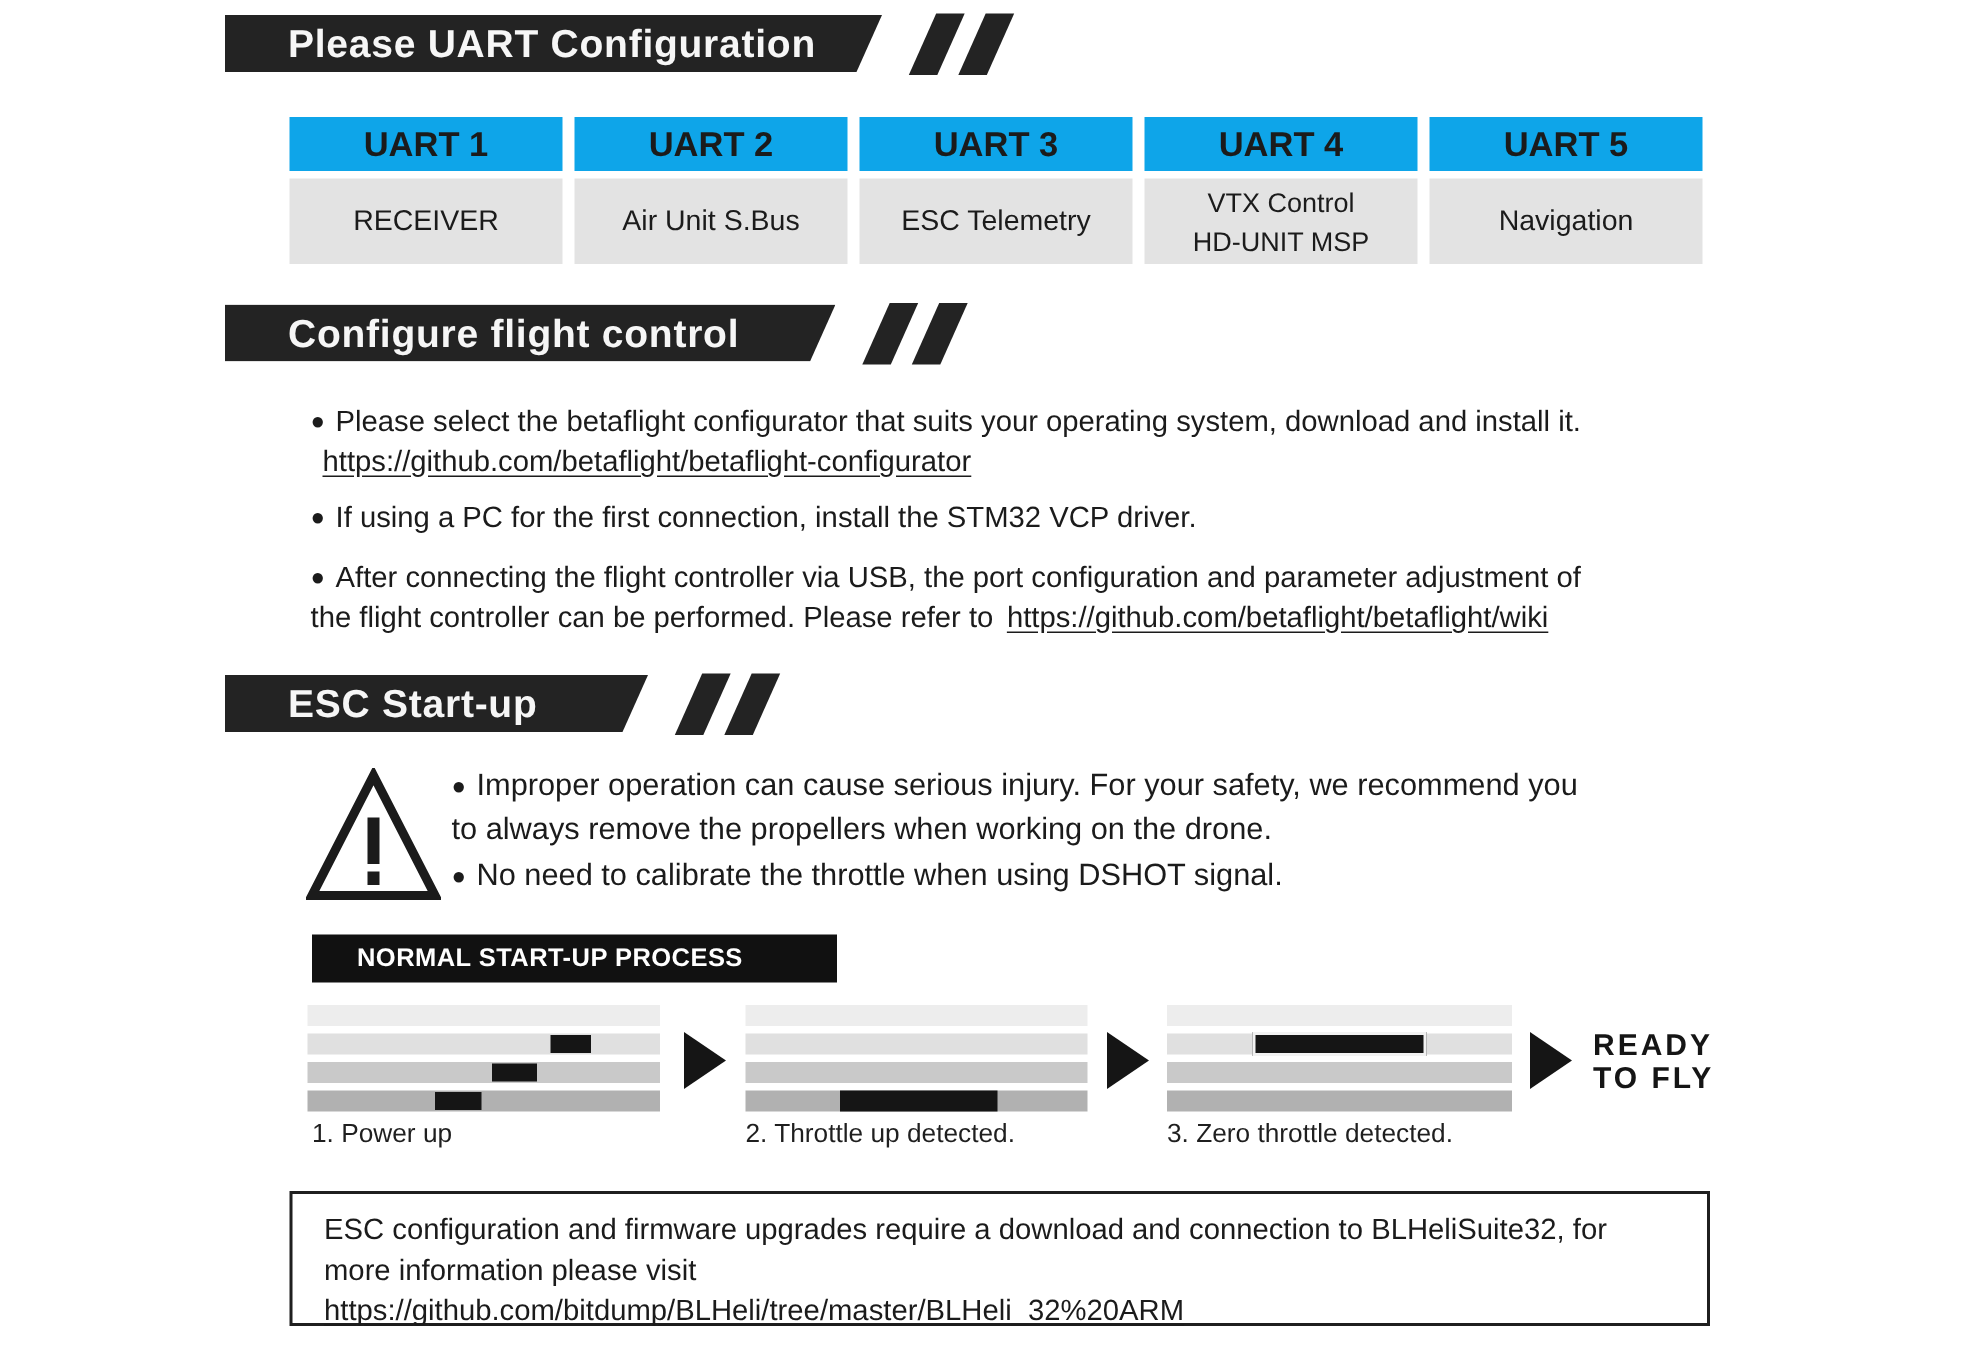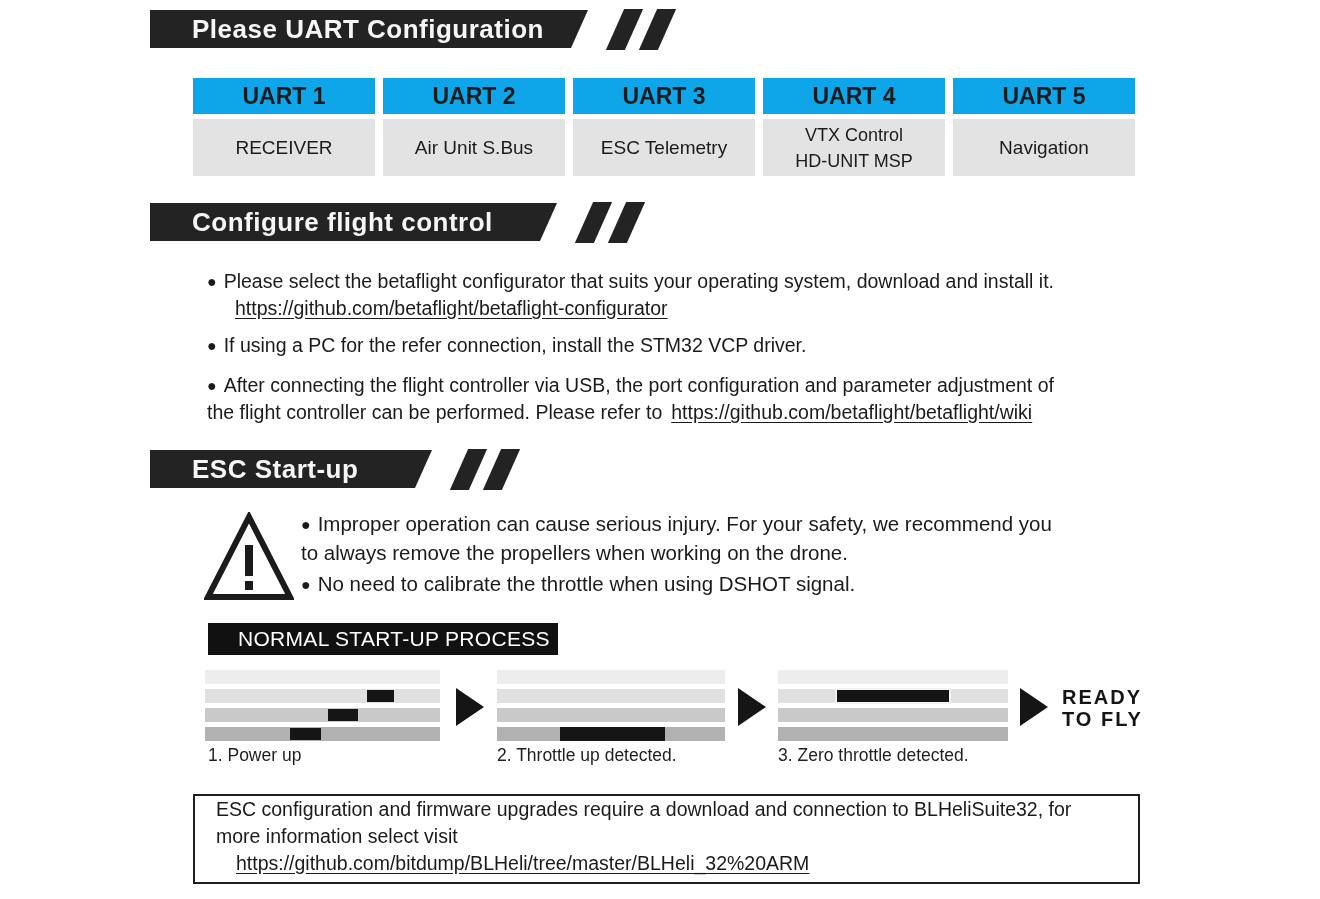--- a/index.html
+++ b/index.html
@@ -31,36 +31,36 @@
   }
   .uart-td {
     margin-top:5px; height:57px; background:#e3e3e3; display:flex; flex-direction:column;
     align-items:center; justify-content:center; font-size:19px; line-height:25px; color:#1b1b1b;
   }
   .uart-td.small { font-size:18px; line-height:26px; }
 
   
   .para { position:absolute; font-size:19.5px; line-height:27px; color:#1b1b1b; }
   .dot { margin-right:7px; font-size:16px; vertical-align:1px; }
-  .doc-link { color:inherit; text-decoration:underline; text-underline-offset:3px;margin-left:20px; }
+  .doc-link { color:inherit; text-decoration:underline; text-underline-offset:3px; }
   .p1 { left:207px; top:268px; width:940px; }
   .p1 .linkline { margin-left:8px; }
   .p2 { left:207px; top:332px; width:940px; }
   .p3 { left:207px; top:372px; width:940px; }
   .p3 .inline-link { margin-left:9px; }
 
   
   .warn-icon { position:absolute; left:204px; top:512px; }
   .warn1 { left:301px; top:510px; width:848px; font-size:20.5px; line-height:28px; }
   .warn2 { left:301px; top:570px; width:848px; font-size:20.5px; line-height:28px; }
 
   
   .process-box {
     position:absolute; left:208px; top:623px; width:350px; height:32px; background:#111111;
-    color:#ffffff; font-size:21px; font-weight:400; letter-spacing:.3px;
+    color:#ffffff; font-size:17px; font-weight:700; letter-spacing:.3px;
     display:flex; align-items:center; padding-left:30px;
   }
 
   
   .diag { position:absolute; top:670px; height:72px; }
   .d1 { left:205px; width:235px; }
   .d2 { left:497px; width:228px; }
   .d3 { left:778px; width:230px; }
   .bar { position:absolute; left:0; right:0; height:14px; }
   .bar-1 { top:0;    background:#ededed; }
@@ -78,21 +78,21 @@
   .step-label { position:absolute; top:745px; font-size:17.5px; color:#1f1f1f; }
   .sl1 { left:208px; } .sl2 { left:497px; } .sl3 { left:778px; }
   .ready {
     position:absolute; left:1062px; top:686px; font-size:20px; font-weight:800;
     letter-spacing:2px; line-height:22px; color:#151515;
   }
 
   
   .footer-box {
     position:absolute; left:193px; top:794px; width:947px; height:90px;
-    border:2px solid #1f1f1f; padding:0 20px 0 21px;
+    border:2px solid #1f1f1f; padding:11px 20px 0 21px;
     font-size:19.5px; line-height:27px; color:#1b1b1b;
   }
 </style>
 </head>
 <body>
 
 <div id="stage">
 
   <div class="banner-wrap bw1">
     <div class="banner-bar">
@@ -147,21 +147,21 @@
   <div class="para p1">
     <div>
       <span class="dot">●</span><span>Please select the betaflight configurator that suits your operating system, download and install it.</span>
     </div>
     <div class="linkline">
       <a class="doc-link" href="#">https://github.com/betaflight/betaflight-configurator</a>
     </div>
   </div>
 
   <div class="para p2">
-    <span class="dot">●</span><span>If using a PC for the refer connection, install the STM32 VCP driver.</span>
+    <span class="dot">●</span><span>If using a PC for the first connection, install the STM32 VCP driver.</span>
   </div>
 
   <div class="para p3">
     <div>
       <span class="dot">●</span><span>After connecting the flight controller via USB, the port configuration and parameter adjustment of</span>
     </div>
     <div>
       <span>the flight controller can be performed. Please refer to</span><a class="doc-link inline-link" href="#">https://github.com/betaflight/betaflight/wiki</a>
     </div>
   </div>
@@ -242,19 +242,19 @@
     <div>READY</div>
     <div>TO FLY</div>
   </div>
 
   <div class="step-label sl1">1. Power up</div>
   <div class="step-label sl2">2. Throttle up detected.</div>
   <div class="step-label sl3">3. Zero throttle detected.</div>
 
   <div class="footer-box">
     <div>ESC configuration and firmware upgrades require a download and connection to BLHeliSuite32, for</div>
-    <div>more information select visit</div>
+    <div>more information please visit</div>
     <div>
       <a class="doc-link" href="#">https://github.com/bitdump/BLHeli/tree/master/BLHeli_32%20ARM</a>
     </div>
   </div>
 
 </div>
 
 </body></html>

